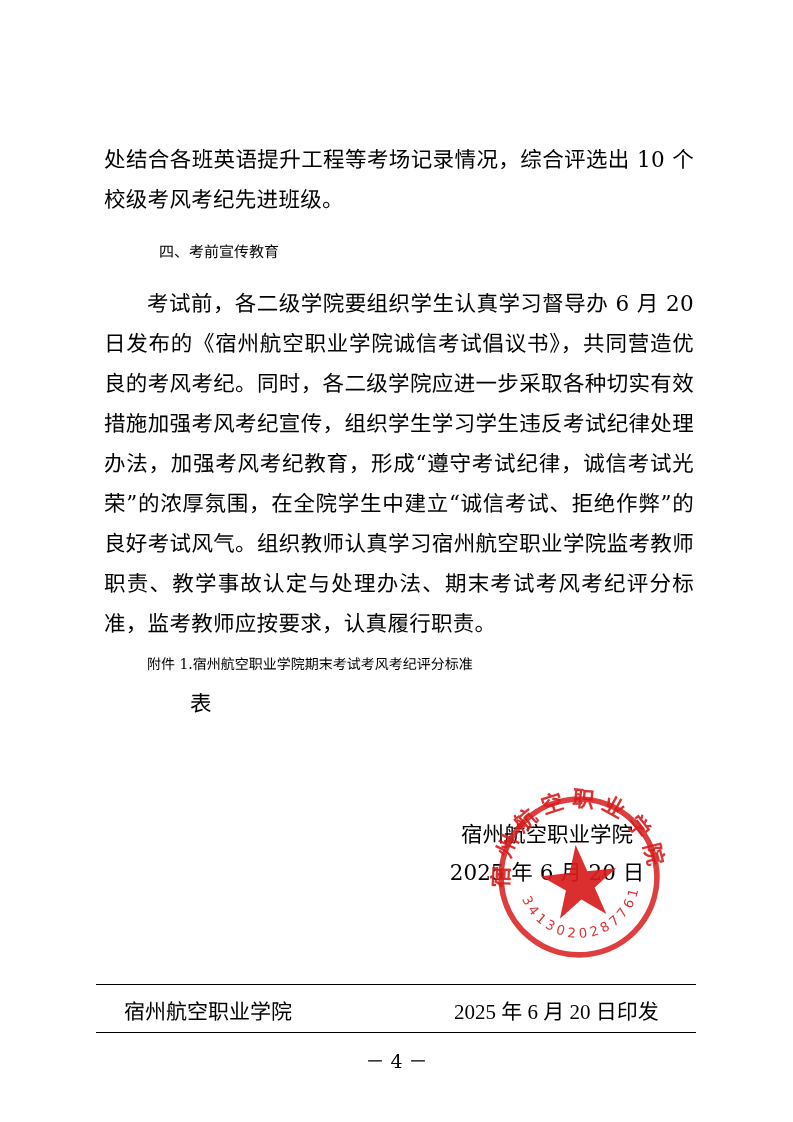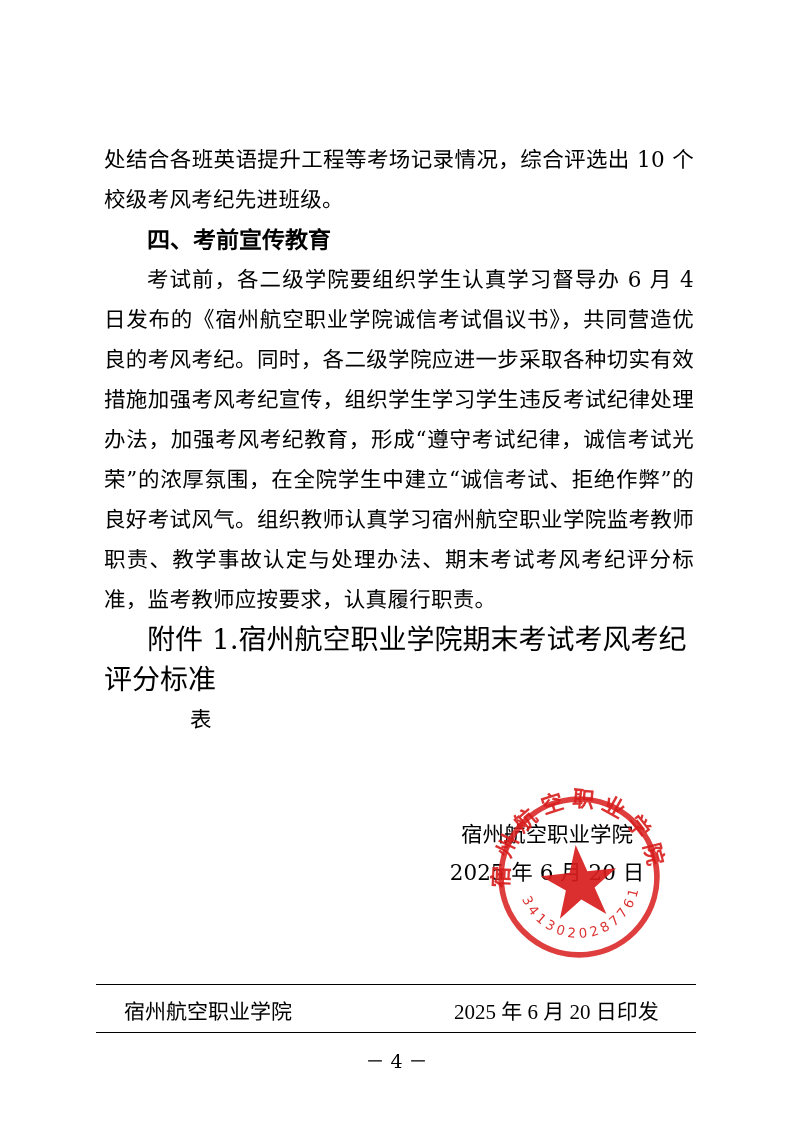--- a/index.html
+++ b/index.html
@@ -38,30 +38,30 @@
     text-align: justify;
     text-justify: inter-ideograph;
     margin: 0;
   }
 
   .indent2 {
     text-indent: 43px;
   }
 
   .heading {
-    font-size: 23px;
+    font-size: 15px;
     line-height: 40px;
-    font-weight: bold;
+    font-weight: normal;
     text-indent: 43px;
-    margin: 0;
+    margin: 12px;
     font-family: "DejaVu Sans", "Liberation Sans", sans-serif;
   }
 
   .attach {
-    font-size: 28px;
+    font-size: 14px;
     line-height: 40px;
     margin: 0;
     text-indent: 43px;
   }
   .attach-cont {
     font-size: 21.5px;
     line-height: 40px;
     margin: 0;
     text-indent: 86px;
   }
@@ -142,21 +142,21 @@
 <body>
 
 <div class="page">
 
   <div class="content">
 
     <p class="para">处结合各班英语提升工程等考场记录情况，综合评选出 10 个校级考风考纪先进班级。</p>
 
     <p class="heading">四、考前宣传教育</p>
 
-    <p class="para indent2">考试前，各二级学院要组织学生认真学习督导办 6 月 4 日发布的《宿州航空职业学院诚信考试倡议书》，共同营造优良的考风考纪。同时，各二级学院应进一步采取各种切实有效措施加强考风考纪宣传，组织学生学习学生违反考试纪律处理办法，加强考风考纪教育，形成“遵守考试纪律，诚信考试光荣”的浓厚氛围，在全院学生中建立“诚信考试、拒绝作弊”的良好考试风气。组织教师认真学习宿州航空职业学院监考教师职责、教学事故认定与处理办法、期末考试考风考纪评分标准，监考教师应按要求，认真履行职责。</p>
+    <p class="para indent2">考试前，各二级学院要组织学生认真学习督导办 6 月 20 日发布的《宿州航空职业学院诚信考试倡议书》，共同营造优良的考风考纪。同时，各二级学院应进一步采取各种切实有效措施加强考风考纪宣传，组织学生学习学生违反考试纪律处理办法，加强考风考纪教育，形成“遵守考试纪律，诚信考试光荣”的浓厚氛围，在全院学生中建立“诚信考试、拒绝作弊”的良好考试风气。组织教师认真学习宿州航空职业学院监考教师职责、教学事故认定与处理办法、期末考试考风考纪评分标准，监考教师应按要求，认真履行职责。</p>
 
     <p class="attach">附件 1.宿州航空职业学院期末考试考风考纪评分标准</p>
 
     <p class="attach-cont">表</p>
 
 
   </div>
 
   <div class="sign-block">
 

